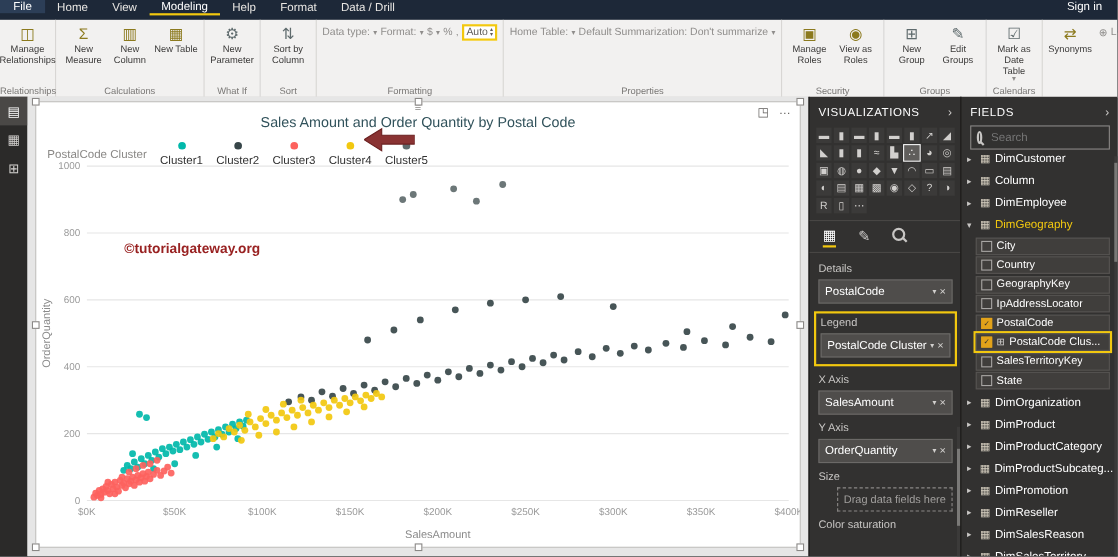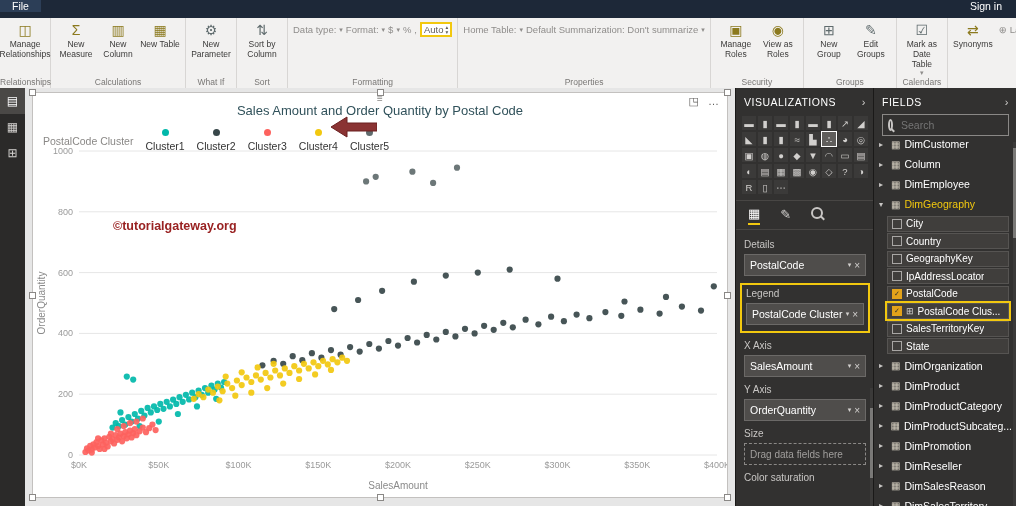--- a/index.html
+++ b/index.html
@@ -82,21 +82,21 @@
   .lens::after{content:"";position:absolute;width:5px;height:2px;background:#c8c6c4;
                transform:rotate(45deg);right:-4px;bottom:-2px;}
   .wells{padding:2px 8px;}
   .well{margin-top:7px;}
   .wlabel{font-size:10px;color:#c8c6c4;margin-bottom:4px;}
   .wbox{height:20px;background:#4f4d4b;border:1px solid #6b6967;display:flex;align-items:center;
         font-size:10.5px;padding:0 5px;color:#fff;cursor:pointer;}
   .wval{flex:1;white-space:nowrap;overflow:hidden;}
   .wcaret{font-size:7px;color:#d2d0ce;margin:0 3px;}
   .wx{font-size:10px;color:#d2d0ce;}
-  .wbox.dashed{background:transparent;border:1px dashed #8a8886;color:#a19f9d;font-size:10px;}
+  .wbox.dashed{background:transparent;border:1px dashed #8a8886;color:#a19f9d;font-size:10px;margin-left:17px;}
   .hlwrap{border:2px solid #f2c80f;margin:7px -4px 0;padding:3px 4px 6px;}
   .hlwrap .well{margin-top:0;}
 
   
   .fieldspane{left:873px;width:143px;border-left:1px solid #1a1918;}
   .search{margin:0 8px 6px;border:1px solid #8a8886;height:20px;display:flex;align-items:center;
           gap:6px;padding:0 5px;}
   .search input{background:transparent;border:none;outline:none;color:#d2d0ce;
                 font-size:10.5px;width:100px;font-family:"Liberation Sans",sans-serif;}
   #fields-tree{position:absolute;top:54px;bottom:0;left:0;right:5px;overflow:hidden;margin-top:-8px;}
@@ -116,20 +116,28 @@
   .vscroll{position:absolute;right:0;top:54px;bottom:0;width:4px;background:#3b3a39;}
   .vthumb{position:absolute;left:0;width:4px;background:#7a7977;}
 </style>
 </head>
 <body>
 
 <div id="app">
 
   <div class="titlebar">
     <div class="filetab">File</div>
+    <div id="tb-tabs">
+        <div class="tab">Home</div>
+        <div class="tab">View</div>
+        <div class="tab active">Modeling</div>
+        <div class="tab">Help</div>
+        <div class="tab">Format</div>
+        <div class="tab">Data / Drill</div>
+      </div>
     <div class="signin">Sign in</div>
   </div>
 
   <div class="ribbon">
 
     <div class="rgroup">
       <div class="rbody">
         <div class="bigbtn">
           <span class="ic">◫</span>
           <span>Manage Relationships</span>

